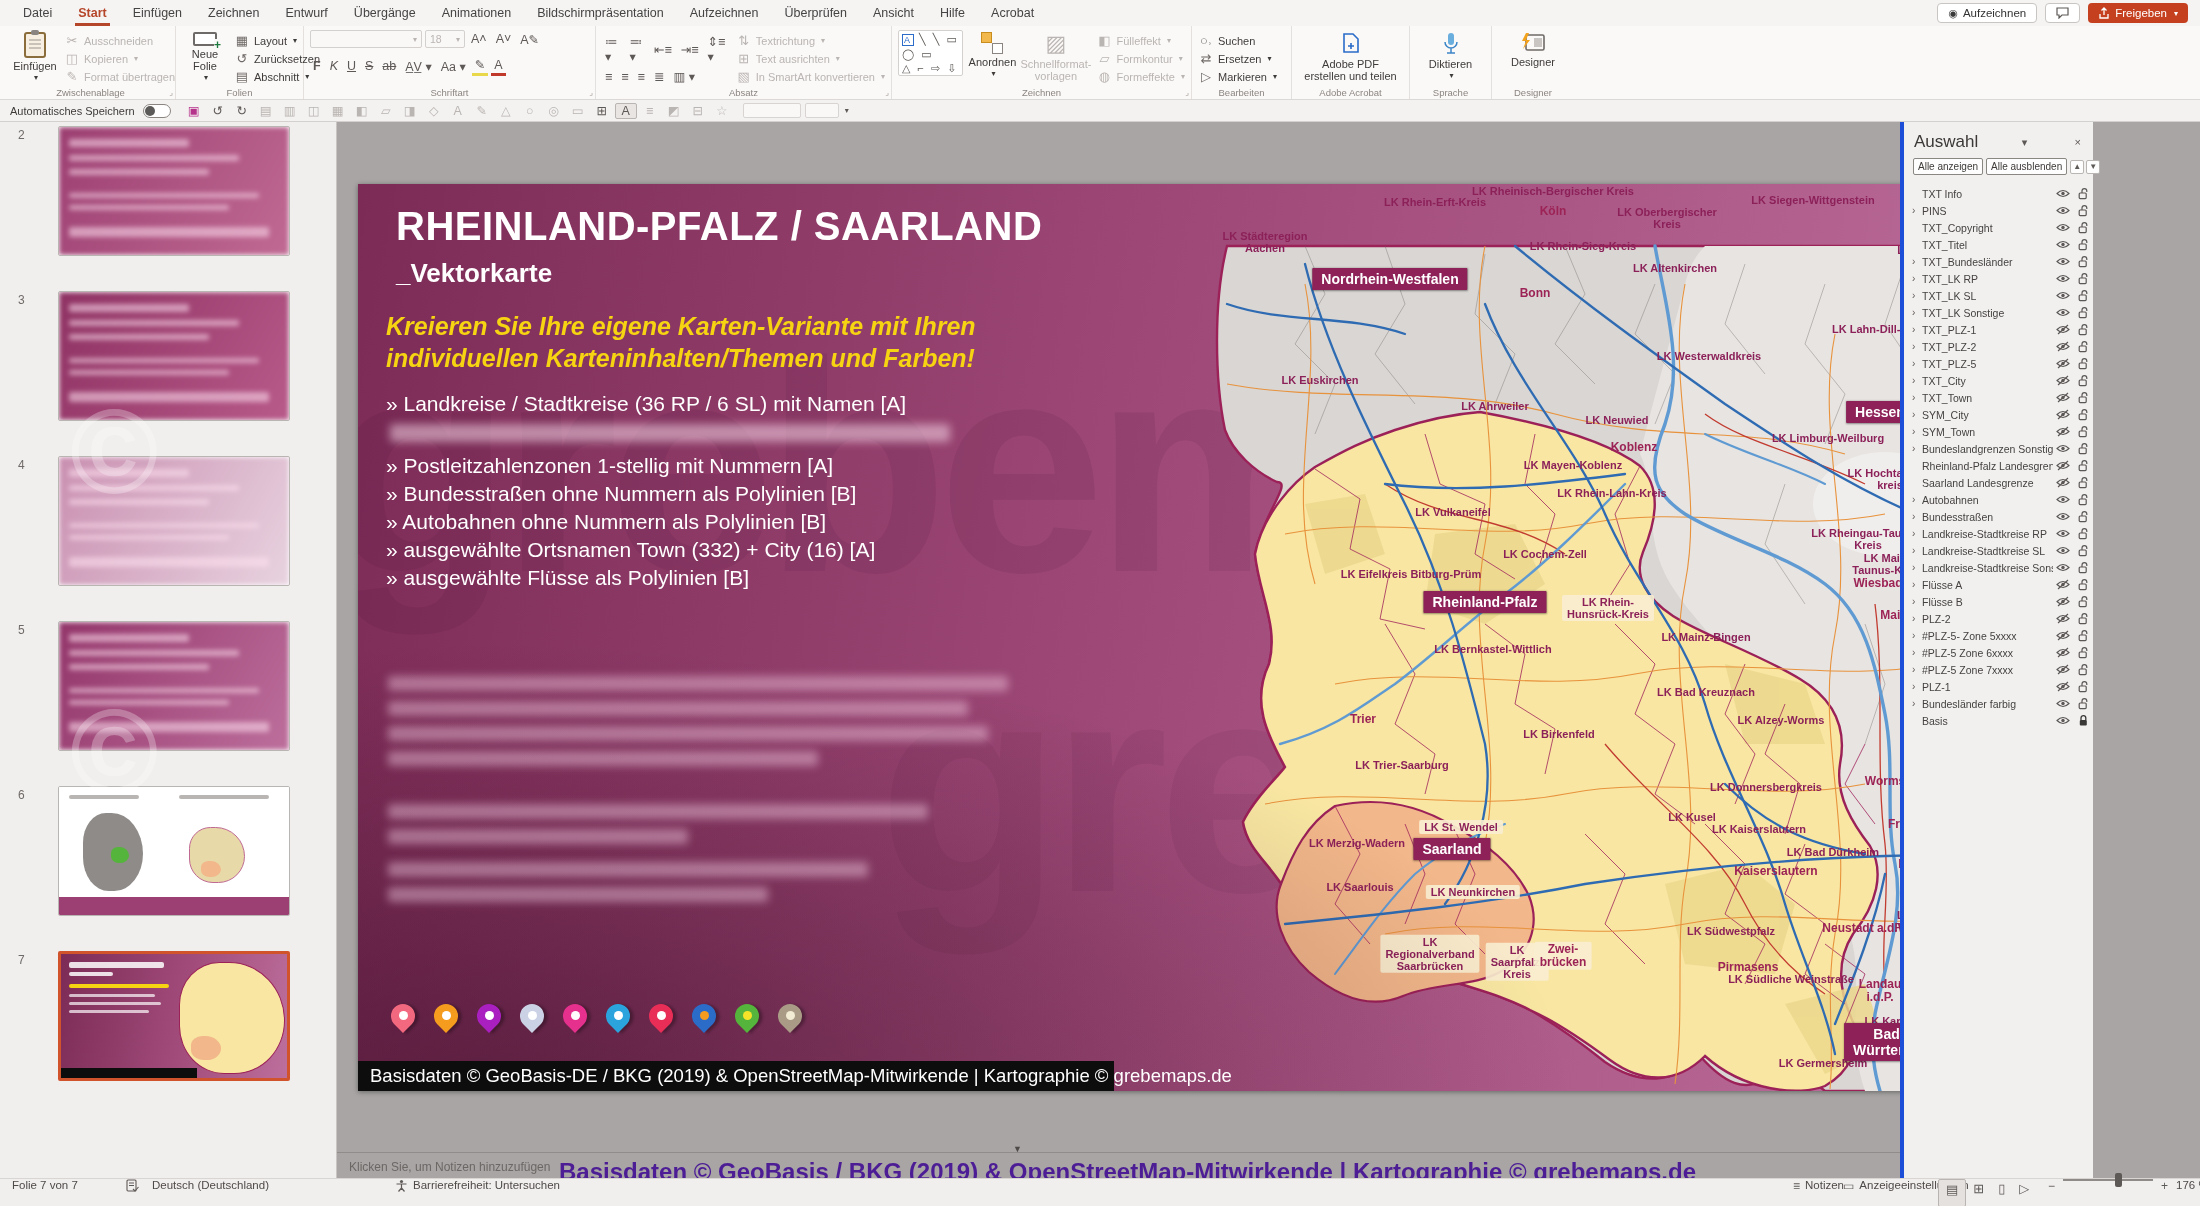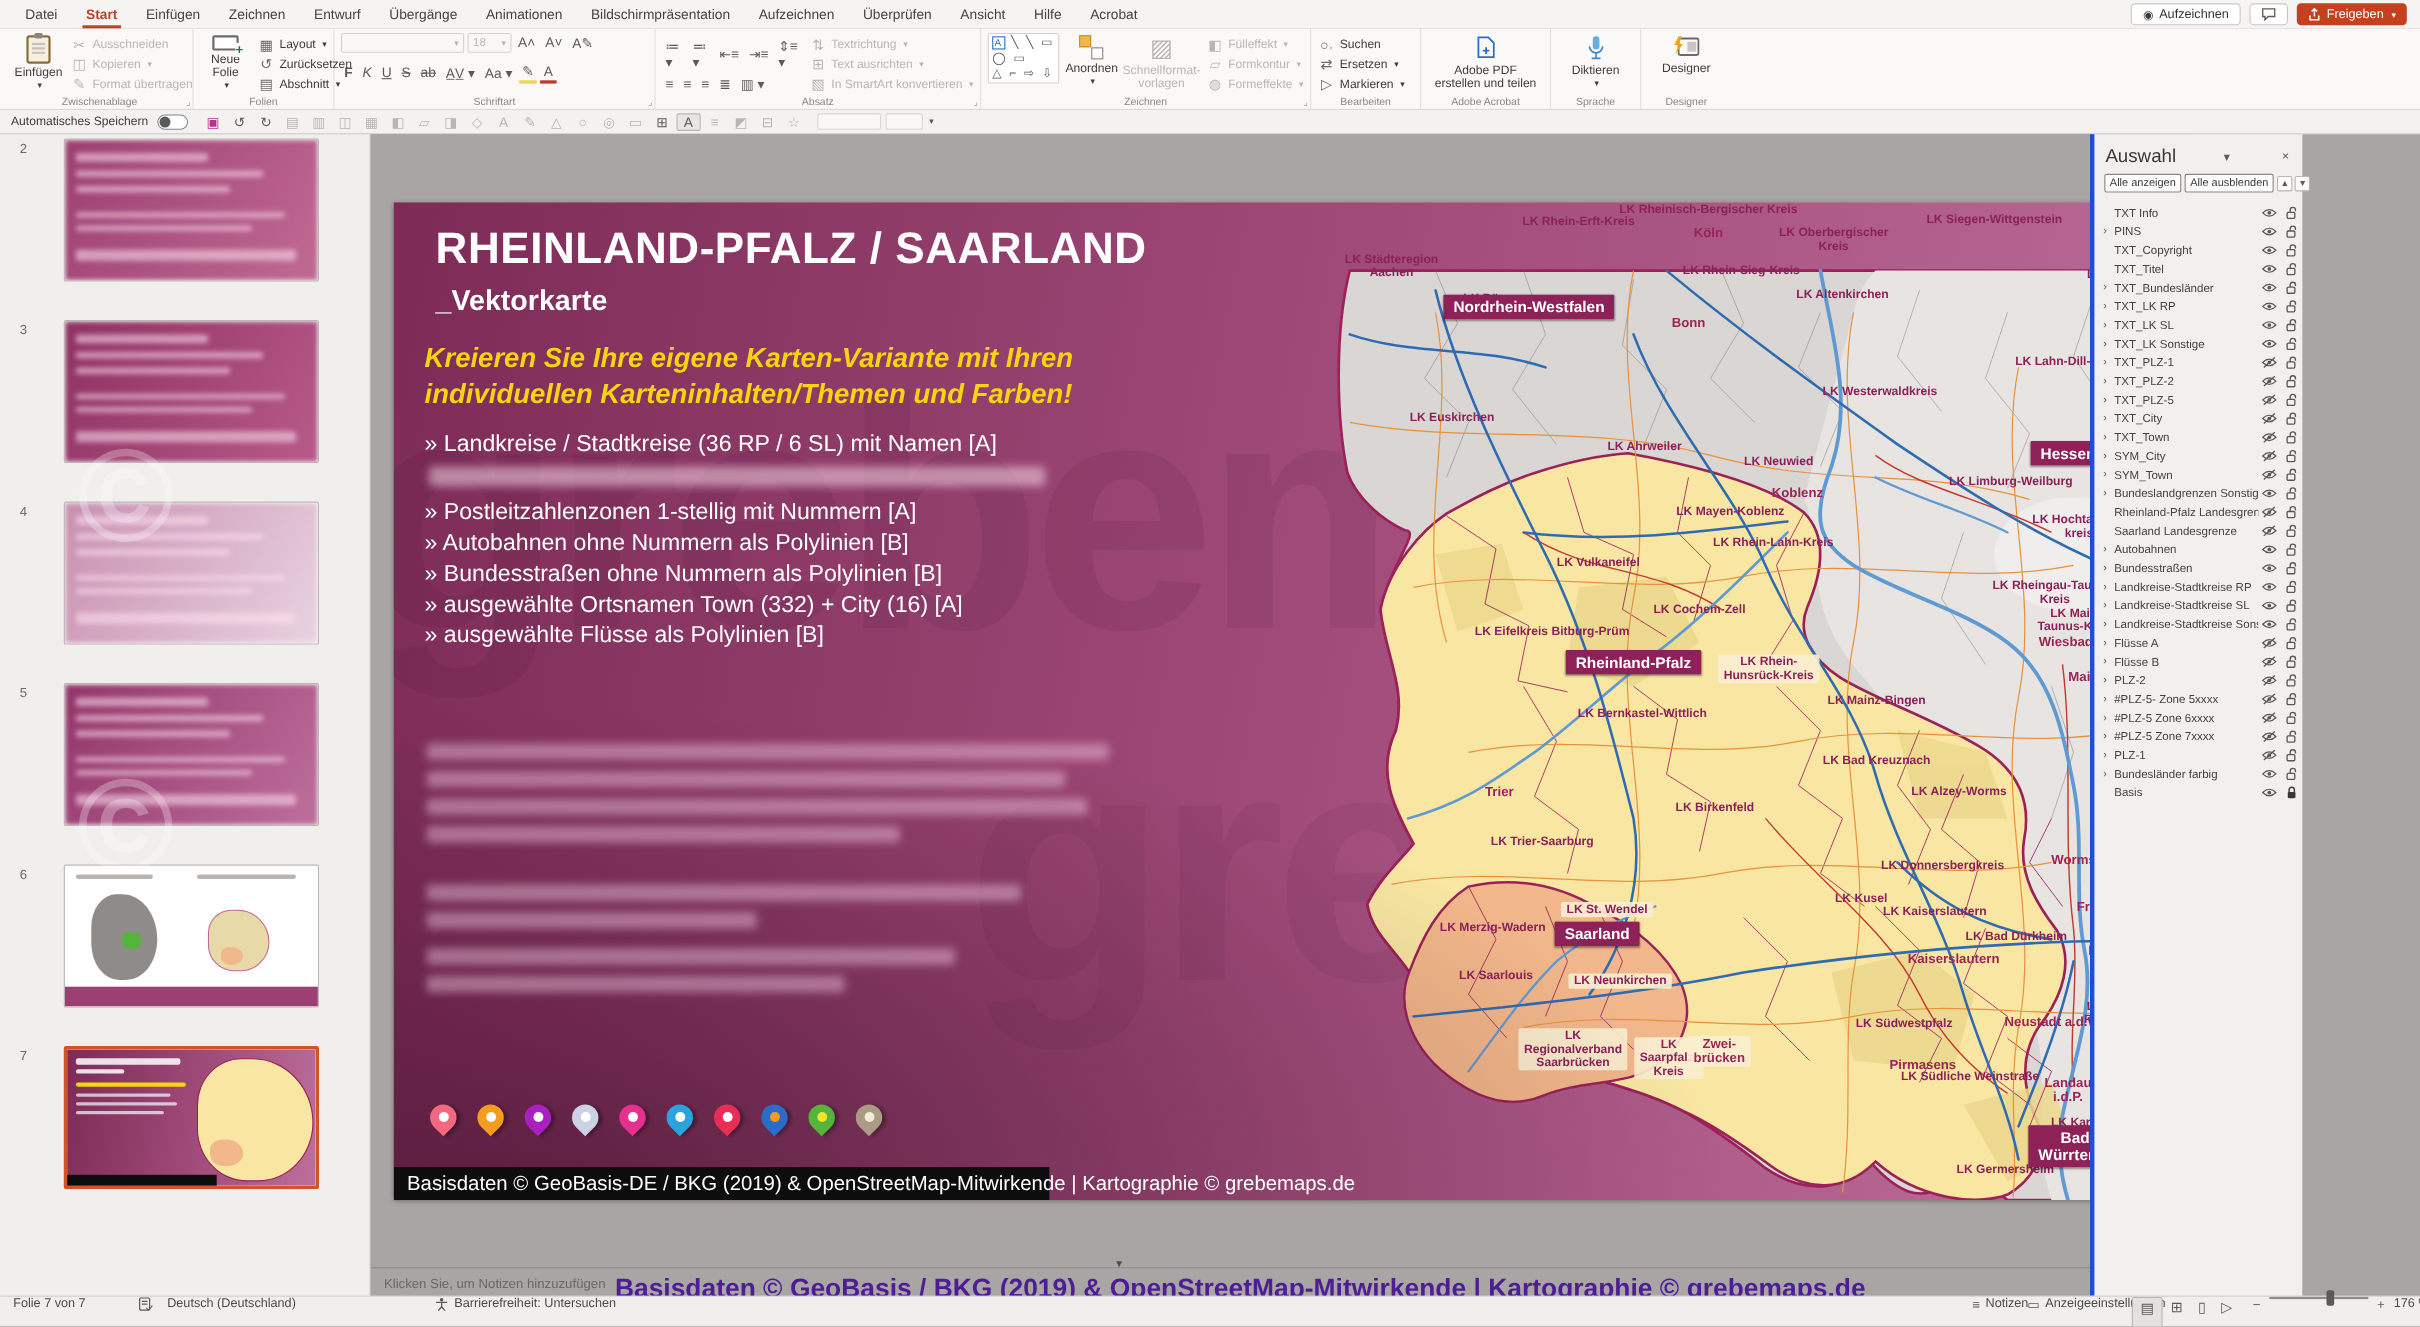--- a/index.html
+++ b/index.html
@@ -104,21 +104,21 @@
   .bullets { position:absolute; left:28px; top:206px; width:780px; color:#fff; font-size:21px; line-height:28px; }
   .blur-line { height:18px; width:560px; margin:6px 0 10px 4px; border-radius:3px;
     background:rgba(255,230,242,.5); filter:blur(4px); }
   .blurblock { position:absolute; left:30px; width:640px; }
   .blurblock div { height:15px; margin-bottom:10px; border-radius:3px; background:rgba(250,215,235,.42); filter:blur(4px); }
   .pins { position:absolute; left:30px; top:818px; display:flex; gap:13px; }
   .pin { width:30px; height:38px; position:relative; }
   .pin i { position:absolute; left:3px; top:2px; width:24px; height:24px; border-radius:50% 50% 50% 0;
     transform:rotate(-45deg); box-shadow:2px 3px 3px rgba(0,0,0,.3); }
   .pin b { position:absolute; left:11px; top:9px; width:9px; height:9px; border-radius:50%; }
-  .creditbar { position:absolute; left:0; bottom:0; width:596px; height:30px; background:#0e0d0d; color:#fff;
+  .creditbar { position:absolute; left:0; bottom:0; width:756px; height:30px; background:#0e0d0d; color:#fff;
     font-size:18.5px; line-height:30px; padding-left:12px; white-space:nowrap; }
 
   
   .mapbox { position:absolute; left:827px; top:0; width:813px; height:907px; }
   .mapbox svg { position:absolute; inset:0; }
   .mlabel { position:absolute; transform:translate(-50%,-50%); white-space:pre-line; text-align:center;
     font-size:11px; font-weight:bold; color:#8c2159; line-height:1.1; pointer-events:none; }
   .mlabel.city { color:#9c2355; font-size:12px; }
   .mlabel.chip { background:rgba(250,238,208,.92); padding:1px 5px; border-radius:2px; }
   .mstate { position:absolute; transform:translate(-50%,-50%); background:#8e2157; color:#fff;
@@ -750,22 +750,22 @@
         </div>
 
         <div class="slide-vignette"></div>
         <div class="slide-title">RHEINLAND-PFALZ / SAARLAND</div>
         <div class="slide-sub">_Vektorkarte</div>
         <div class="tagline">Kreieren Sie Ihre eigene Karten-Variante mit Ihren individuellen Karteninhalten/Themen und Farben!</div>
         <div class="bullets" id="bullets">
             <div>» Landkreise / Stadtkreise (36 RP / 6 SL) mit Namen [A]</div>
             <div class="blur-line"></div>
             <div>» Postleitzahlenzonen 1-stellig mit Nummern [A]</div>
+            <div>» Bundesstraßen ohne Nummern als Polylinien [B]</div>
             <div>» Autobahnen ohne Nummern als Polylinien [B]</div>
-            <div>» Bundesstraßen ohne Nummern als Polylinien [B]</div>
             <div>» ausgewählte Ortsnamen Town (332) + City (16) [A]</div>
             <div>» ausgewählte Flüsse als Polylinien [B]</div>
           </div>
         <div class="blurblock" style="top:492px">
           <div style="width:620px"></div>
             <div style="width:580px"></div>
             <div style="width:600px"></div>
             <div style="width:430px"></div>
         </div>
         <div class="blurblock" style="top:620px">

